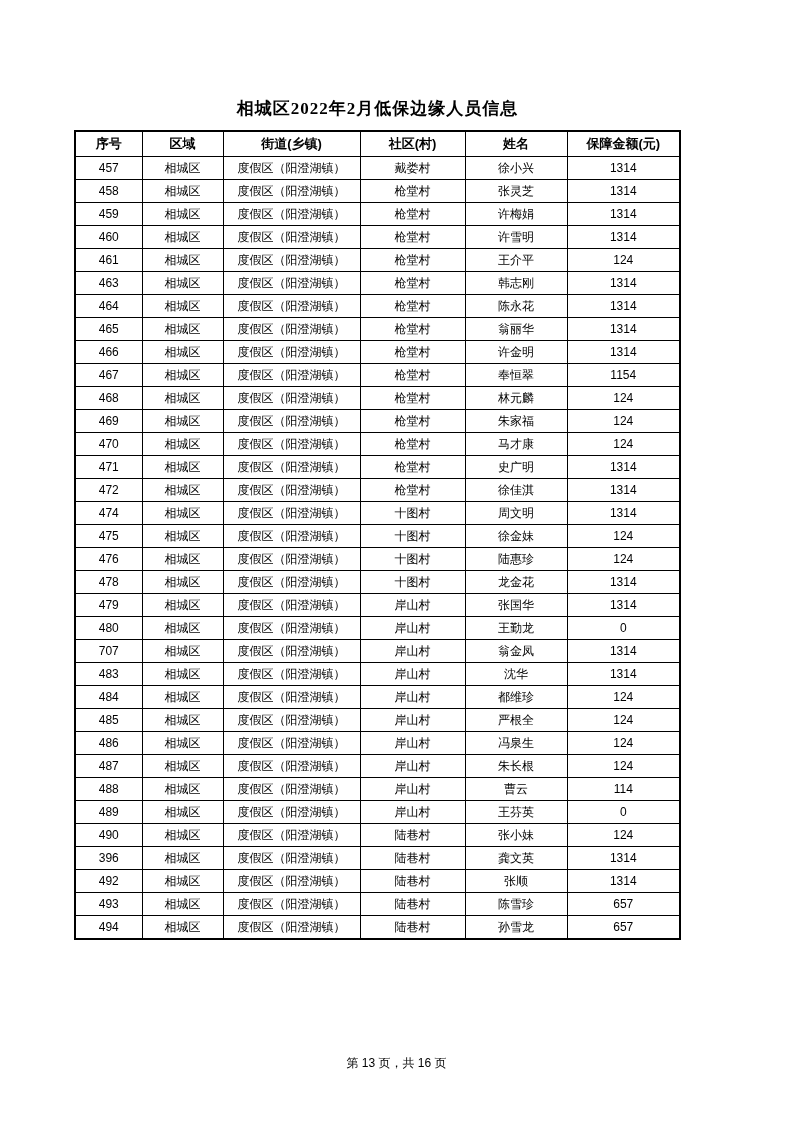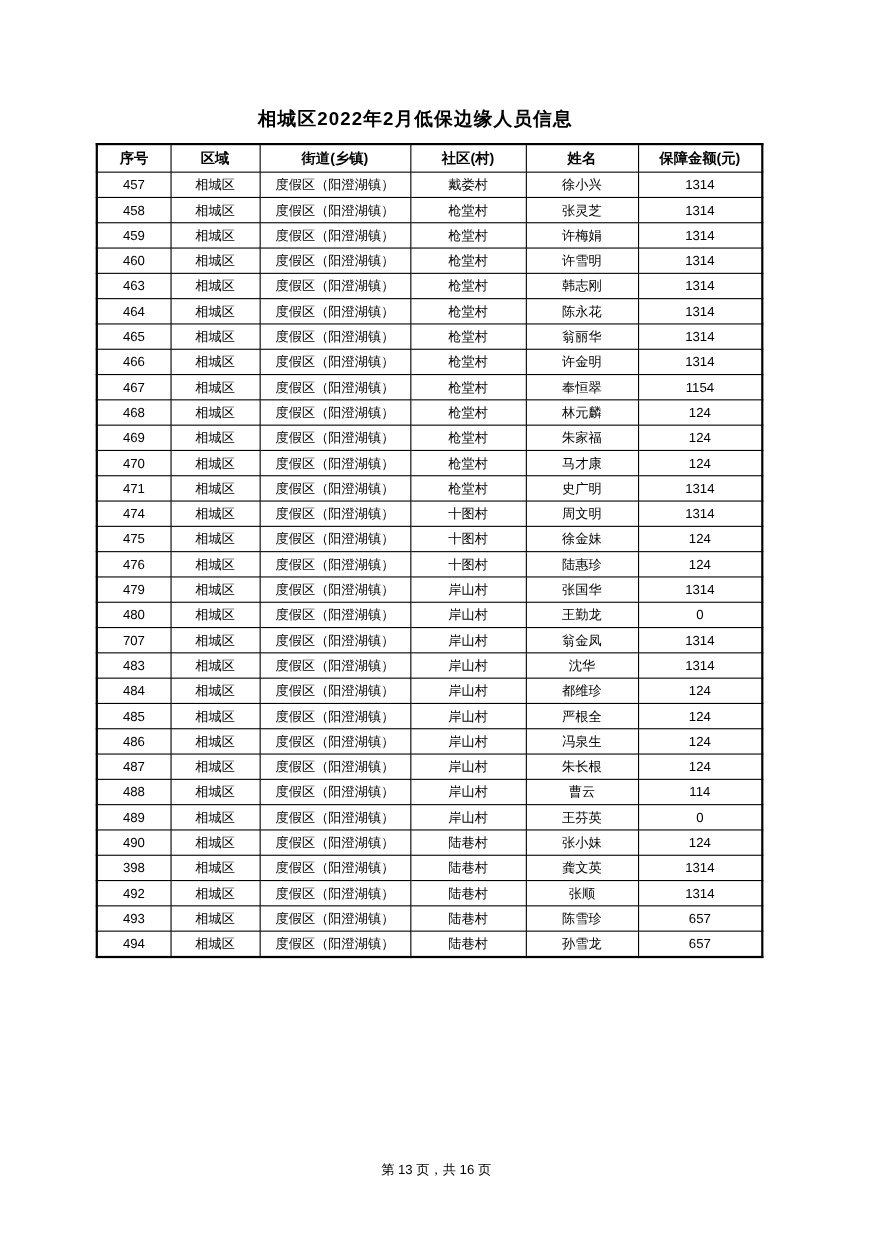--- a/index.html
+++ b/index.html
@@ -19,25 +19,26 @@
   .doc-title {
     position: absolute;
     top: 97px;
     left: 75px;
     width: 605px;
     text-align: center;
     font-size: 17px;
     font-weight: bold;
     letter-spacing: 1px;
     color: #000000;
+    font-family: Liberation Serif, serif;
   }
   table.benefit-table {
     position: absolute;
     top: 130px;
-    left: 87px;
+    left: 74px;
     width: 605px;
     border-collapse: collapse;
     table-layout: fixed;
     border: 2px solid #000000;
   }
   table.benefit-table th,
   table.benefit-table td {
     border: 1px solid #000000;
     text-align: center;
     vertical-align: middle;
@@ -117,20 +118,28 @@
         </tr>
         <tr>
           <td>460</td>
           <td>相城区</td>
           <td>度假区（阳澄湖镇）</td>
           <td>枪堂村</td>
           <td>许雪明</td>
           <td>1314</td>
         </tr>
         <tr>
+          <td>461</td>
+          <td>相城区</td>
+          <td>度假区（阳澄湖镇）</td>
+          <td>枪堂村</td>
+          <td>王介平</td>
+          <td>124</td>
+        </tr>
+        <tr>
           <td>463</td>
           <td>相城区</td>
           <td>度假区（阳澄湖镇）</td>
           <td>枪堂村</td>
           <td>韩志刚</td>
           <td>1314</td>
         </tr>
         <tr>
           <td>464</td>
           <td>相城区</td>
@@ -189,20 +198,28 @@
         </tr>
         <tr>
           <td>471</td>
           <td>相城区</td>
           <td>度假区（阳澄湖镇）</td>
           <td>枪堂村</td>
           <td>史广明</td>
           <td>1314</td>
         </tr>
         <tr>
+          <td>472</td>
+          <td>相城区</td>
+          <td>度假区（阳澄湖镇）</td>
+          <td>枪堂村</td>
+          <td>徐佳淇</td>
+          <td>1314</td>
+        </tr>
+        <tr>
           <td>474</td>
           <td>相城区</td>
           <td>度假区（阳澄湖镇）</td>
           <td>十图村</td>
           <td>周文明</td>
           <td>1314</td>
         </tr>
         <tr>
           <td>475</td>
           <td>相城区</td>
@@ -213,20 +230,28 @@
         </tr>
         <tr>
           <td>476</td>
           <td>相城区</td>
           <td>度假区（阳澄湖镇）</td>
           <td>十图村</td>
           <td>陆惠珍</td>
           <td>124</td>
         </tr>
         <tr>
+          <td>478</td>
+          <td>相城区</td>
+          <td>度假区（阳澄湖镇）</td>
+          <td>十图村</td>
+          <td>龙金花</td>
+          <td>1314</td>
+        </tr>
+        <tr>
           <td>479</td>
           <td>相城区</td>
           <td>度假区（阳澄湖镇）</td>
           <td>岸山村</td>
           <td>张国华</td>
           <td>1314</td>
         </tr>
         <tr>
           <td>480</td>
           <td>相城区</td>
@@ -301,21 +326,21 @@
         </tr>
         <tr>
           <td>490</td>
           <td>相城区</td>
           <td>度假区（阳澄湖镇）</td>
           <td>陆巷村</td>
           <td>张小妹</td>
           <td>124</td>
         </tr>
         <tr>
-          <td>398</td>
+          <td>396</td>
           <td>相城区</td>
           <td>度假区（阳澄湖镇）</td>
           <td>陆巷村</td>
           <td>龚文英</td>
           <td>1314</td>
         </tr>
         <tr>
           <td>492</td>
           <td>相城区</td>
           <td>度假区（阳澄湖镇）</td>

